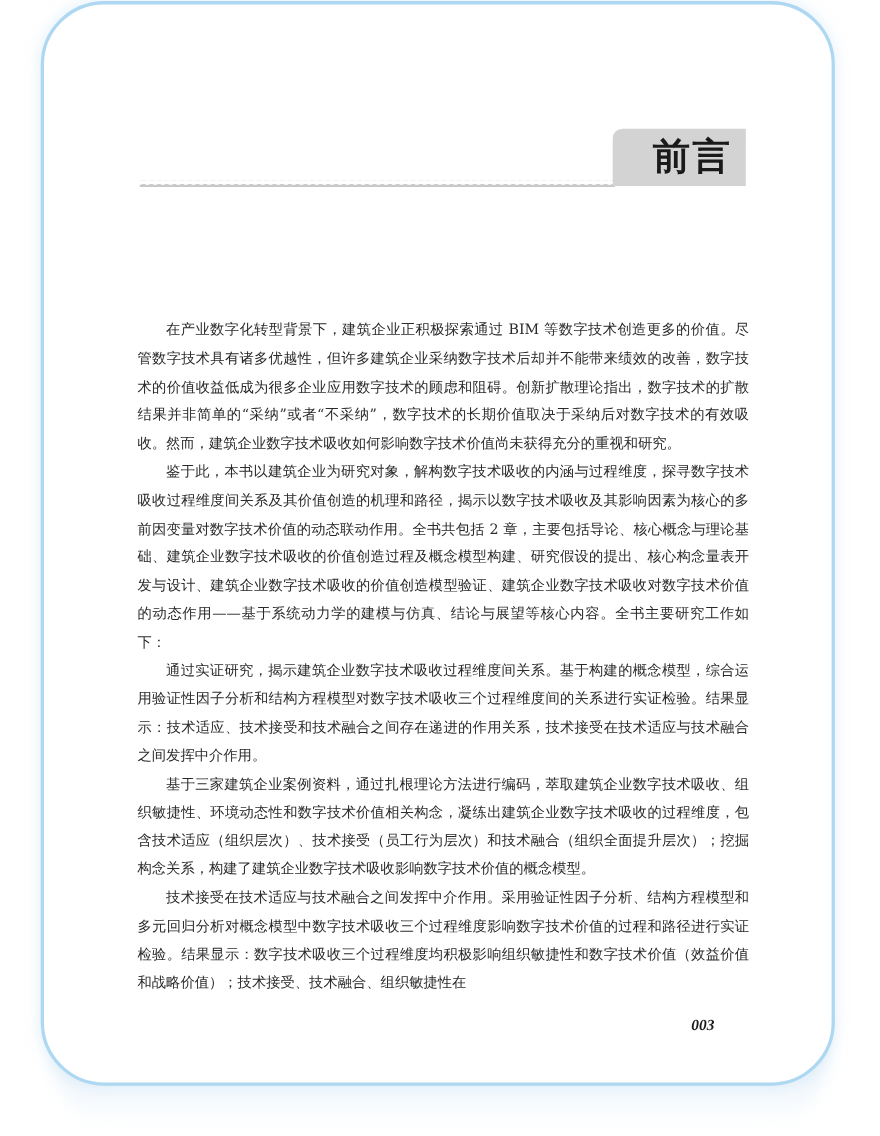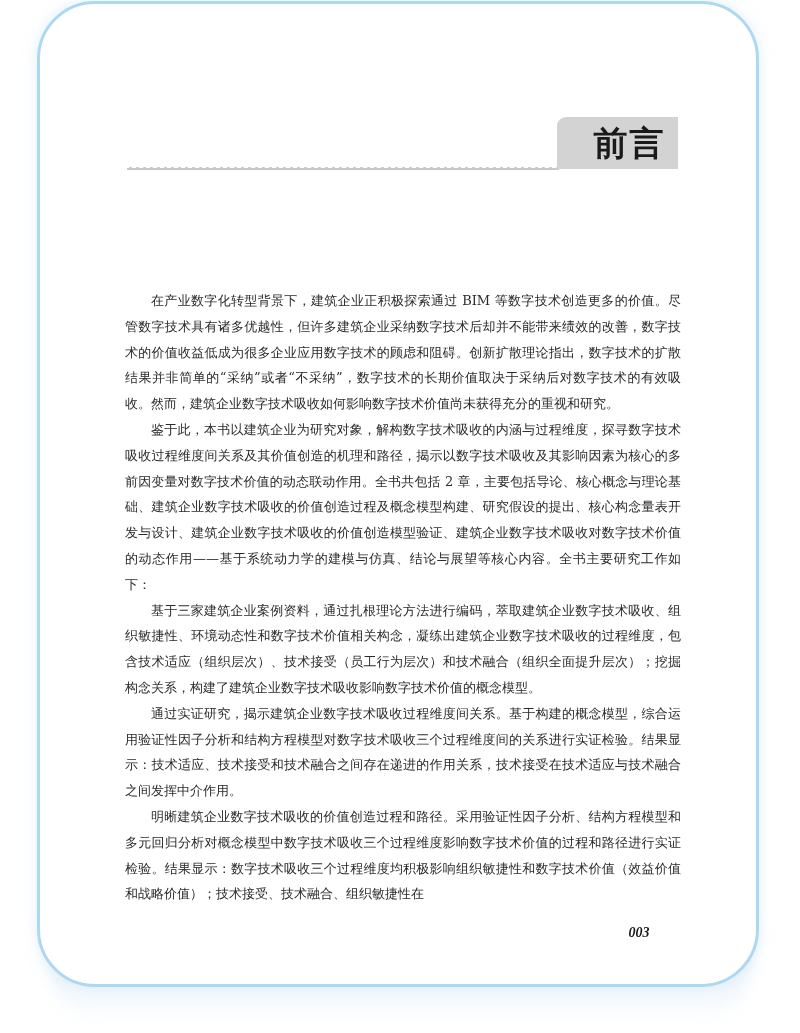--- a/index.html
+++ b/index.html
@@ -115,19 +115,19 @@
   <div class="card"></div>
 
   <div class="header-rule"></div>
   <div class="title-tab">
     <span class="title-text">前言</span>
   </div>
 
   <div class="body-text">
     <p>在产业数字化转型背景下，建筑企业正积极探索通过 BIM 等数字技术创造更多的价值。尽管数字技术具有诸多优越性，但许多建筑企业采纳数字技术后却并不能带来绩效的改善，数字技术的价值收益低成为很多企业应用数字技术的顾虑和阻碍。创新扩散理论指出，数字技术的扩散结果并非简单的“采纳”或者“不采纳”，数字技术的长期价值取决于采纳后对数字技术的有效吸收。然而，建筑企业数字技术吸收如何影响数字技术价值尚未获得充分的重视和研究。</p>
     <p>鉴于此，本书以建筑企业为研究对象，解构数字技术吸收的内涵与过程维度，探寻数字技术吸收过程维度间关系及其价值创造的机理和路径，揭示以数字技术吸收及其影响因素为核心的多前因变量对数字技术价值的动态联动作用。全书共包括 2 章，主要包括导论、核心概念与理论基础、建筑企业数字技术吸收的价值创造过程及概念模型构建、研究假设的提出、核心构念量表开发与设计、建筑企业数字技术吸收的价值创造模型验证、建筑企业数字技术吸收对数字技术价值的动态作用——基于系统动力学的建模与仿真、结论与展望等核心内容。全书主要研究工作如下：</p>
+    <p>通过实证研究，揭示建筑企业数字技术吸收过程维度间关系。基于构建的概念模型，综合运用验证性因子分析和结构方程模型对数字技术吸收三个过程维度间的关系进行实证检验。结果显示：技术适应、技术接受和技术融合之间存在递进的作用关系，技术接受在技术适应与技术融合之间发挥中介作用。</p>
     <p>基于三家建筑企业案例资料，通过扎根理论方法进行编码，萃取建筑企业数字技术吸收、组织敏捷性、环境动态性和数字技术价值相关构念，凝练出建筑企业数字技术吸收的过程维度，包含技术适应（组织层次）、技术接受（员工行为层次）和技术融合（组织全面提升层次）；挖掘构念关系，构建了建筑企业数字技术吸收影响数字技术价值的概念模型。</p>
-    <p>通过实证研究，揭示建筑企业数字技术吸收过程维度间关系。基于构建的概念模型，综合运用验证性因子分析和结构方程模型对数字技术吸收三个过程维度间的关系进行实证检验。结果显示：技术适应、技术接受和技术融合之间存在递进的作用关系，技术接受在技术适应与技术融合之间发挥中介作用。</p>
-    <p>明晰建筑企业数字技术吸收的价值创造过程和路径。采用验证性因子分析、结构方程模型和多元回归分析对概念模型中数字技术吸收三个过程维度影响数字技术价值的过程和路径进行实证检验。结果显示：数字技术吸收三个过程维度均积极影响组织敏捷性和数字技术价值（效益价值和战略价值）；技术接受、技术融合、组织敏捷性在</p>
+    <p>技术接受在技术适应与技术融合之间发挥中介作用。采用验证性因子分析、结构方程模型和多元回归分析对概念模型中数字技术吸收三个过程维度影响数字技术价值的过程和路径进行实证检验。结果显示：数字技术吸收三个过程维度均积极影响组织敏捷性和数字技术价值（效益价值和战略价值）；技术接受、技术融合、组织敏捷性在</p>
   </div>
 
   <div class="page-number">003</div>
 </div>
 
 </body></html>

